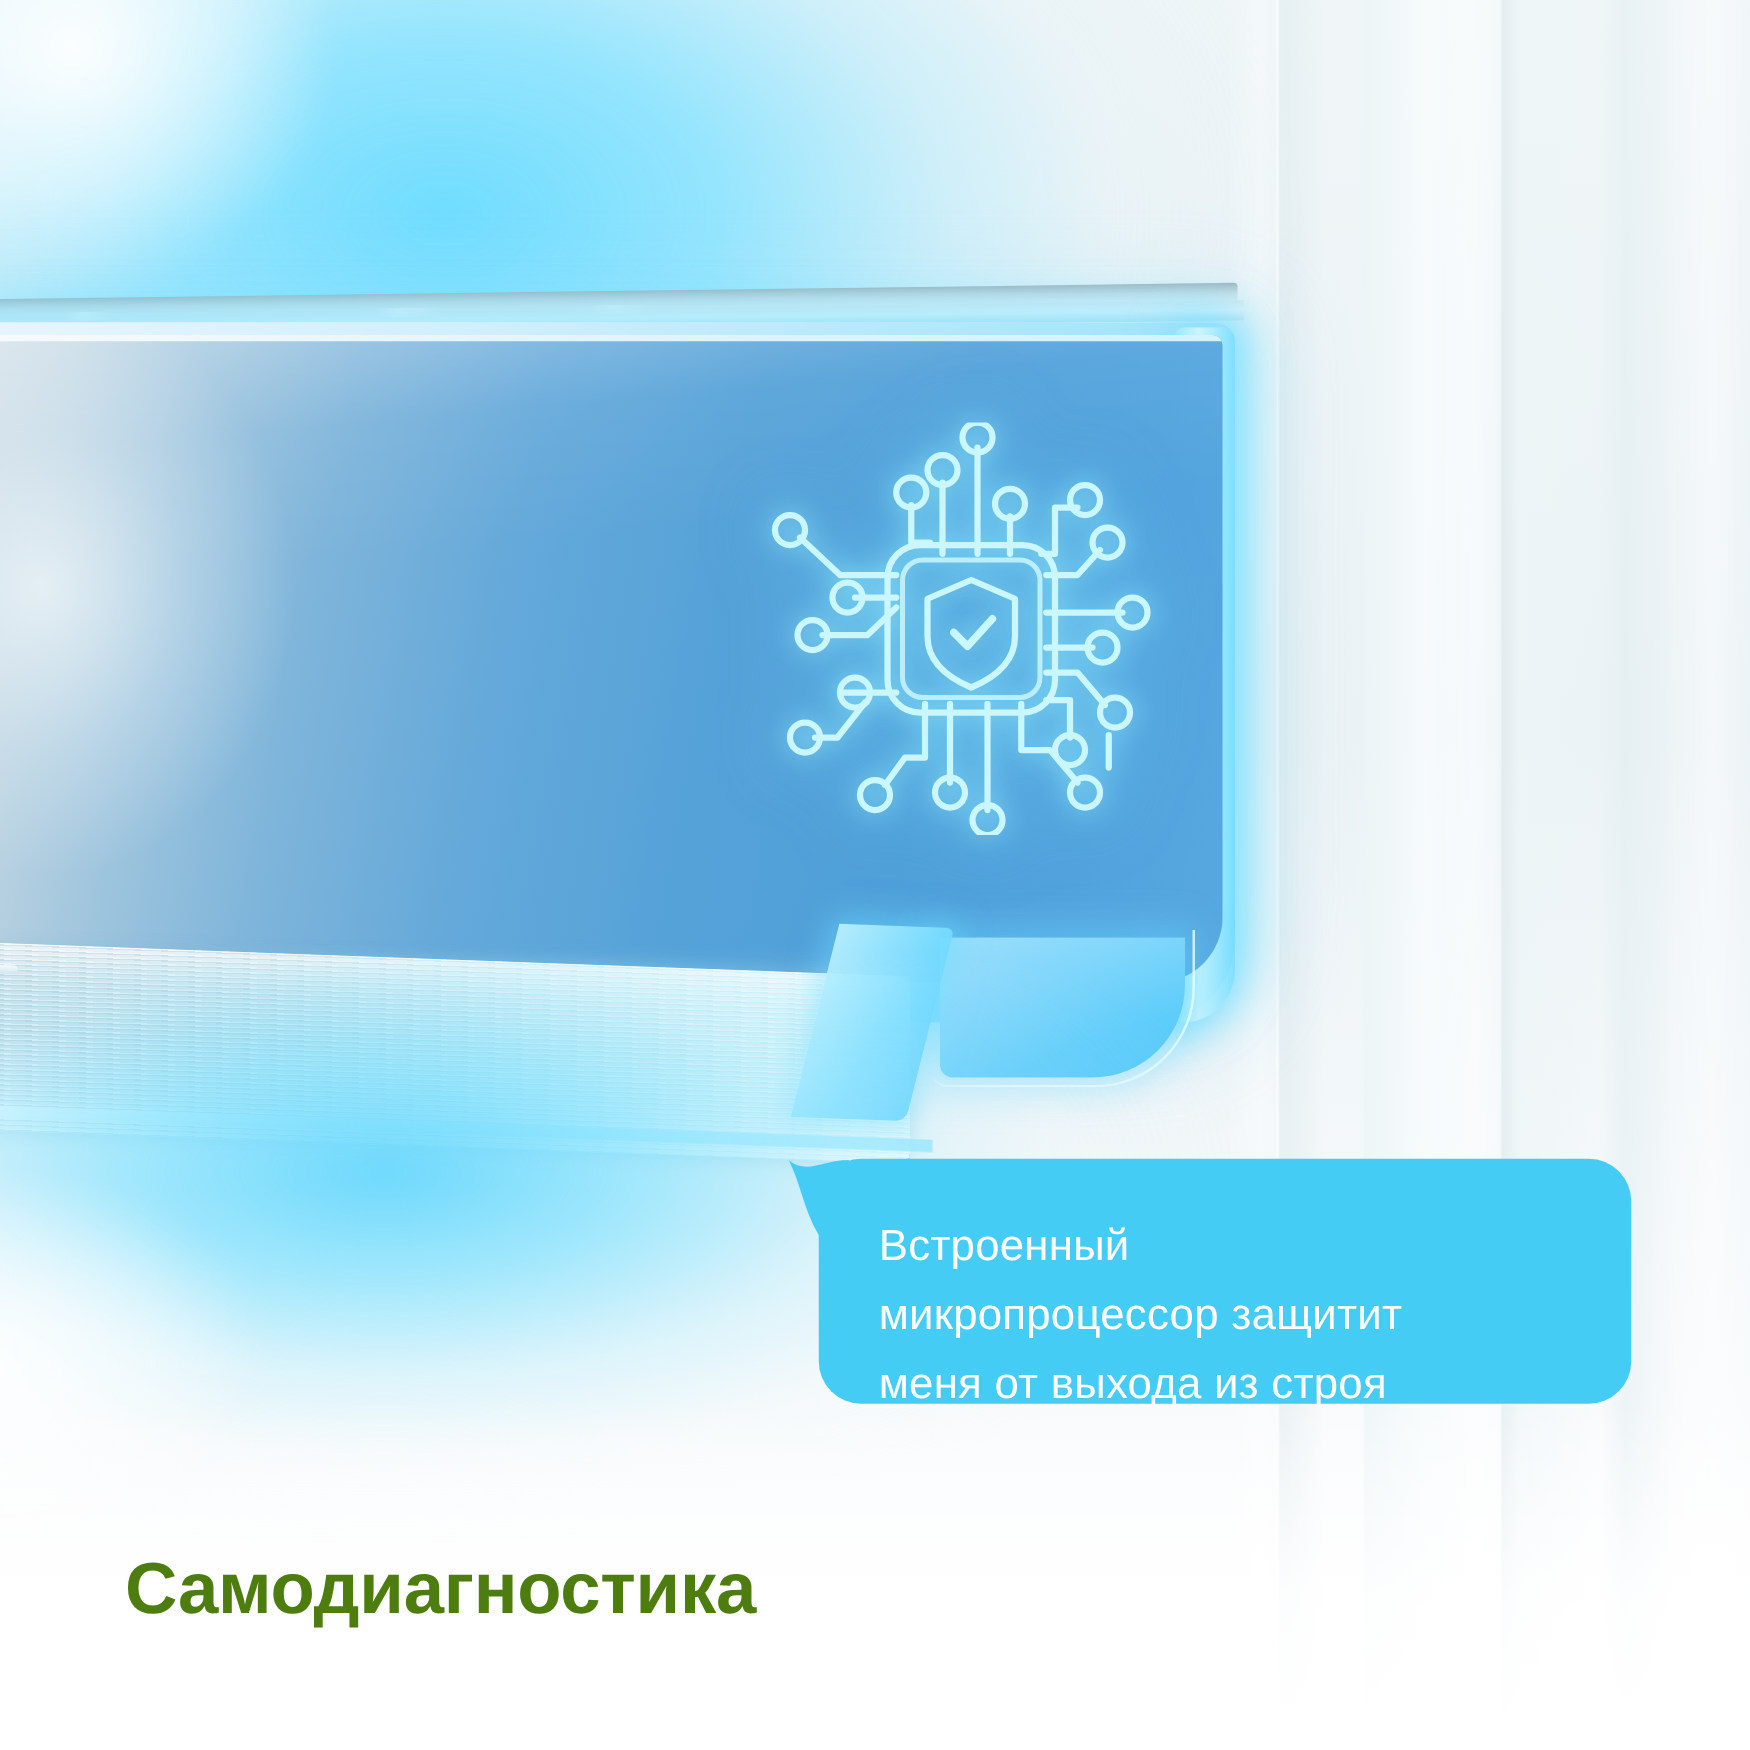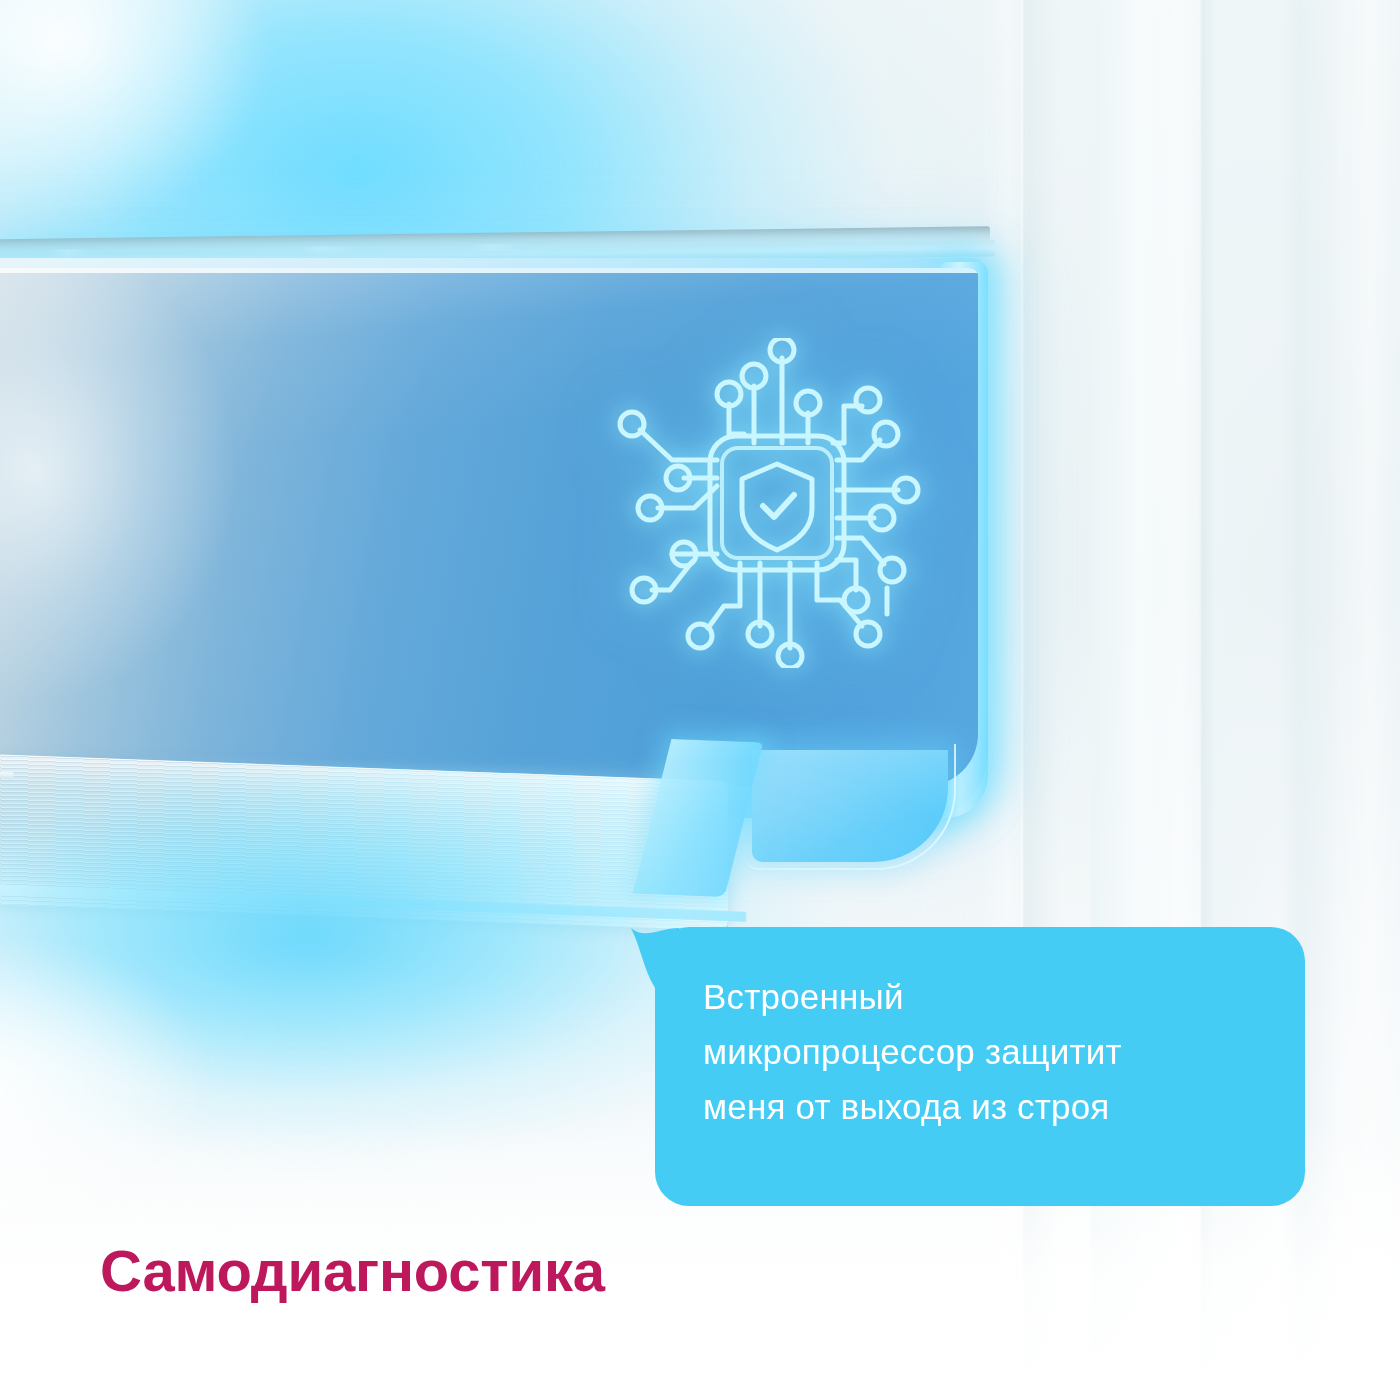--- a/index.html
+++ b/index.html
@@ -215,39 +215,39 @@
 
   
   .chip-wrap{
     position:absolute;left:612px;top:338px;width:330px;height:330px;
     filter:drop-shadow(0 0 10px rgba(150,240,255,.85)) drop-shadow(0 0 26px rgba(120,225,255,.55));
   }
   .chip-wrap svg{display:block;width:330px;height:330px;}
 
   
   .bubble{
-    position:absolute;left:655px;top:927px;width:650px;height:279px;
+    position:absolute;left:655px;top:927px;width:650px;height:196px;
     background:#45ccf5;border-radius:34px 34px 34px 34px;
   }
   .bubble-tail{
     position:absolute;left:-36px;top:-1px;width:60px;height:74px;
     overflow:visible;
   }
   .bubble-text{
     position:absolute;left:48px;top:42px;width:560px;
     color:#ffffff;font-size:35px;line-height:55px;font-weight:400;
     letter-spacing:.2px;
     font-family:"Liberation Sans","DejaVu Sans",sans-serif;
     white-space:pre-line;
   }
 
   
   .title{
     position:absolute;left:100px;top:1237px;
-    color:#be185d;font-size:58px;font-weight:700;letter-spacing:-0.2px;
+    color:#4d7c0f;font-size:58px;font-weight:700;letter-spacing:-0.2px;
     font-family:"Liberation Sans","DejaVu Sans",sans-serif;
   }
 </style>
 </head>
 <body>
 
 <div id="stage">
 
   <div class="bg-base"></div>
   <div class="bg-strips"></div>

